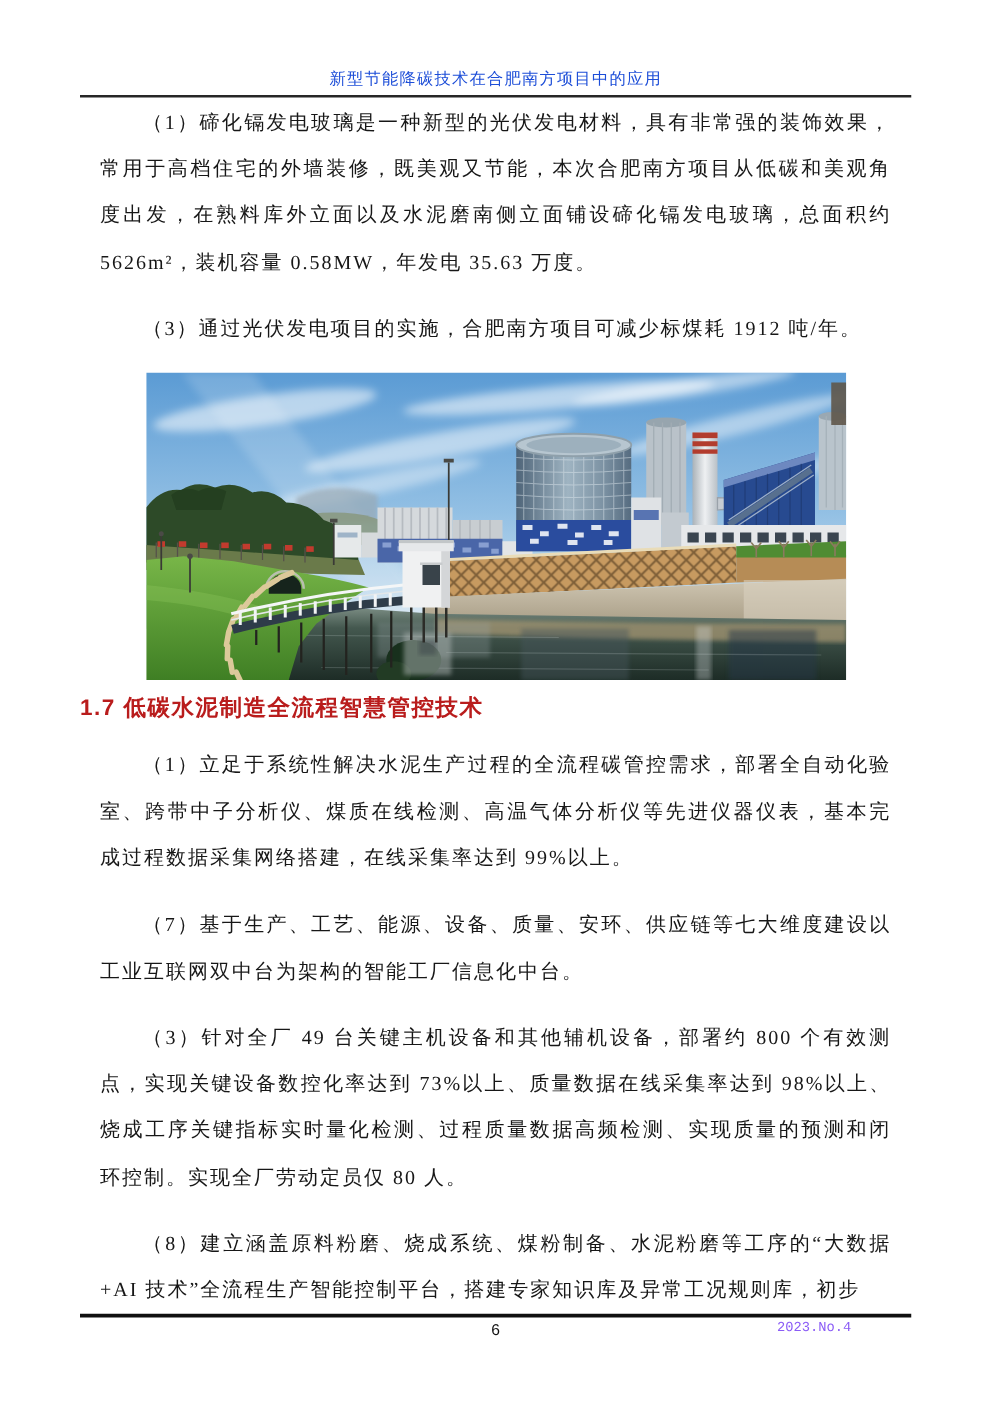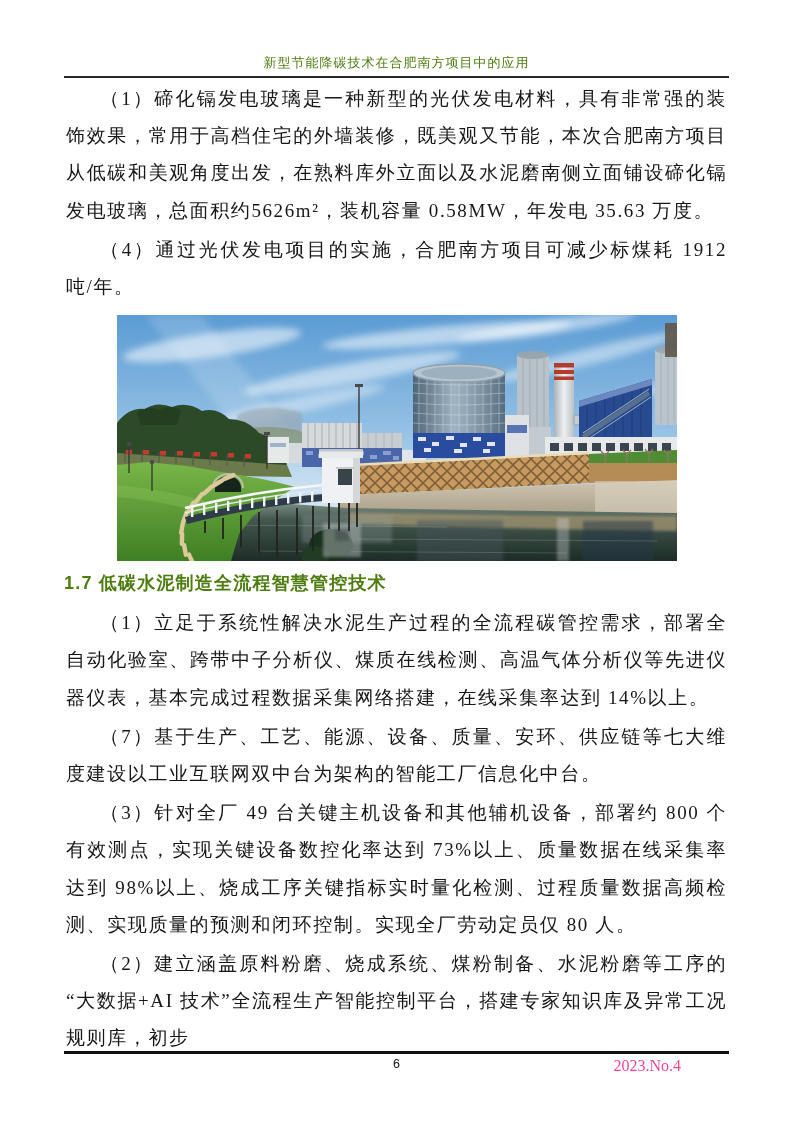--- a/index.html
+++ b/index.html
@@ -2,56 +2,56 @@
 <html lang="zh"><head>
 <meta charset="utf-8">
 <style>
   html,body{margin:0;padding:0;background:#ffffff;}
   .page{
     position:relative;width:793px;height:1122px;background:#fff;overflow:hidden;
     box-sizing:border-box;padding:0 64px;
     font-family:"Liberation Serif","DejaVu Serif",serif;color:#141414;
   }
   .doc-header{padding-top:52px;}
-  .doc-title{text-align:center;font-size:13px;line-height:22px;letter-spacing:1px;color:#4d7c0f;}
+  .doc-title{text-align:center;font-size:13px;line-height:22px;letter-spacing:1px;color:#1d4ed8;}
   .header-rule{border:0;border-top:2px solid #262626;margin:2px 0 0 0;}
   .para{
-    margin:2px;font-size:19px;line-height:37.2px;letter-spacing:1.6px;
+    margin:16px;font-size:16px;line-height:37.2px;letter-spacing:1.6px;
     text-align:justify;text-indent:34px;color:#171717;
   }
   .para.first{margin-top:2px;}
   .figure-wrap{width:560px;height:246px;margin:10px auto;}
   .figure-wrap svg{display:block;}
   .section-heading{
     font-family:"Liberation Sans","DejaVu Sans",sans-serif;
     font-size:18px;font-weight:700;letter-spacing:1.2px;line-height:24px;
-    margin:4px 0 9px 0;color:#4d7c0f;
+    margin:4px 0 9px 0;color:#b91c1c;
   }
   .footer-rule{position:absolute;left:64px;right:64px;top:1051px;height:3px;background:#101010;}
   .page-number{
     position:absolute;top:1057px;left:0;right:0;text-align:center;
     font-family:"Liberation Sans","DejaVu Sans",sans-serif;font-size:12.5px;color:#111;
   }
   .issue-number{
     position:absolute;top:1057px;right:112px;
-    font-family:Liberation Serif, serif;font-size:16px;color:#ec4899;
+    font-family:Liberation Mono, monospace;font-size:11px;color:#8b5cf6;
   }
 </style>
 </head>
 <body>
 
 <div class="page">
 
   <div class="doc-header">
     <div class="doc-title">新型节能降碳技术在合肥南方项目中的应用</div>
     <hr class="header-rule">
   </div>
 
   <p class="para first">（1）碲化镉发电玻璃是一种新型的光伏发电材料，具有非常强的装饰效果，常用于高档住宅的外墙装修，既美观又节能，本次合肥南方项目从低碳和美观角度出发，在熟料库外立面以及水泥磨南侧立面铺设碲化镉发电玻璃，总面积约5626m²，装机容量 0.58MW，年发电 35.63 万度。</p>
-  <p class="para">（4）通过光伏发电项目的实施，合肥南方项目可减少标煤耗 1912 吨/年。</p>
+  <p class="para">（3）通过光伏发电项目的实施，合肥南方项目可减少标煤耗 1912 吨/年。</p>
 
   <div class="figure-wrap">
 
     <svg width="560" height="246" viewBox="0 0 560 246">
       <defs>
         <linearGradient id="sky" x1="0" y1="0" x2="0" y2="1">
           <stop offset="0" stop-color="#5b9bd4"></stop>
             <stop offset="0.55" stop-color="#93c0e4"></stop>
             <stop offset="1" stop-color="#d7e7f2"></stop>
         </linearGradient>
@@ -371,24 +371,24 @@
       <rect x="236" y="142" width="7" height="46" fill="#d4d6d8"></rect>
       <rect x="202" y="135" width="44" height="8" fill="#e6e8ea"></rect>
       <rect x="202" y="134" width="44" height="2.5" fill="#c2c6c8"></rect>
       <rect x="221" y="154" width="14" height="16" fill="#39434a"></rect>
       <rect x="219" y="152" width="18" height="2" fill="#c8cbcd"></rect>
     </svg>
   </div>
 
   <h2 class="section-heading">1.7 低碳水泥制造全流程智慧管控技术</h2>
 
-  <p class="para">（1）立足于系统性解决水泥生产过程的全流程碳管控需求，部署全自动化验室、跨带中子分析仪、煤质在线检测、高温气体分析仪等先进仪器仪表，基本完成过程数据采集网络搭建，在线采集率达到 14%以上。</p>
+  <p class="para">（1）立足于系统性解决水泥生产过程的全流程碳管控需求，部署全自动化验室、跨带中子分析仪、煤质在线检测、高温气体分析仪等先进仪器仪表，基本完成过程数据采集网络搭建，在线采集率达到 99%以上。</p>
   <p class="para">（7）基于生产、工艺、能源、设备、质量、安环、供应链等七大维度建设以工业互联网双中台为架构的智能工厂信息化中台。</p>
   <p class="para">（3）针对全厂 49 台关键主机设备和其他辅机设备，部署约 800 个有效测点，实现关键设备数控化率达到 73%以上、质量数据在线采集率达到 98%以上、烧成工序关键指标实时量化检测、过程质量数据高频检测、实现质量的预测和闭环控制。实现全厂劳动定员仅 80 人。</p>
-  <p class="para">（2）建立涵盖原料粉磨、烧成系统、煤粉制备、水泥粉磨等工序的“大数据+AI 技术”全流程生产智能控制平台，搭建专家知识库及异常工况规则库，初步</p>
+  <p class="para">（8）建立涵盖原料粉磨、烧成系统、煤粉制备、水泥粉磨等工序的“大数据+AI 技术”全流程生产智能控制平台，搭建专家知识库及异常工况规则库，初步</p>
 
   <div>
     <div class="footer-rule"></div>
     <div class="page-number">6</div>
     <div class="issue-number">2023.No.4</div>
   </div>
 
 </div>
 
 </body></html>

